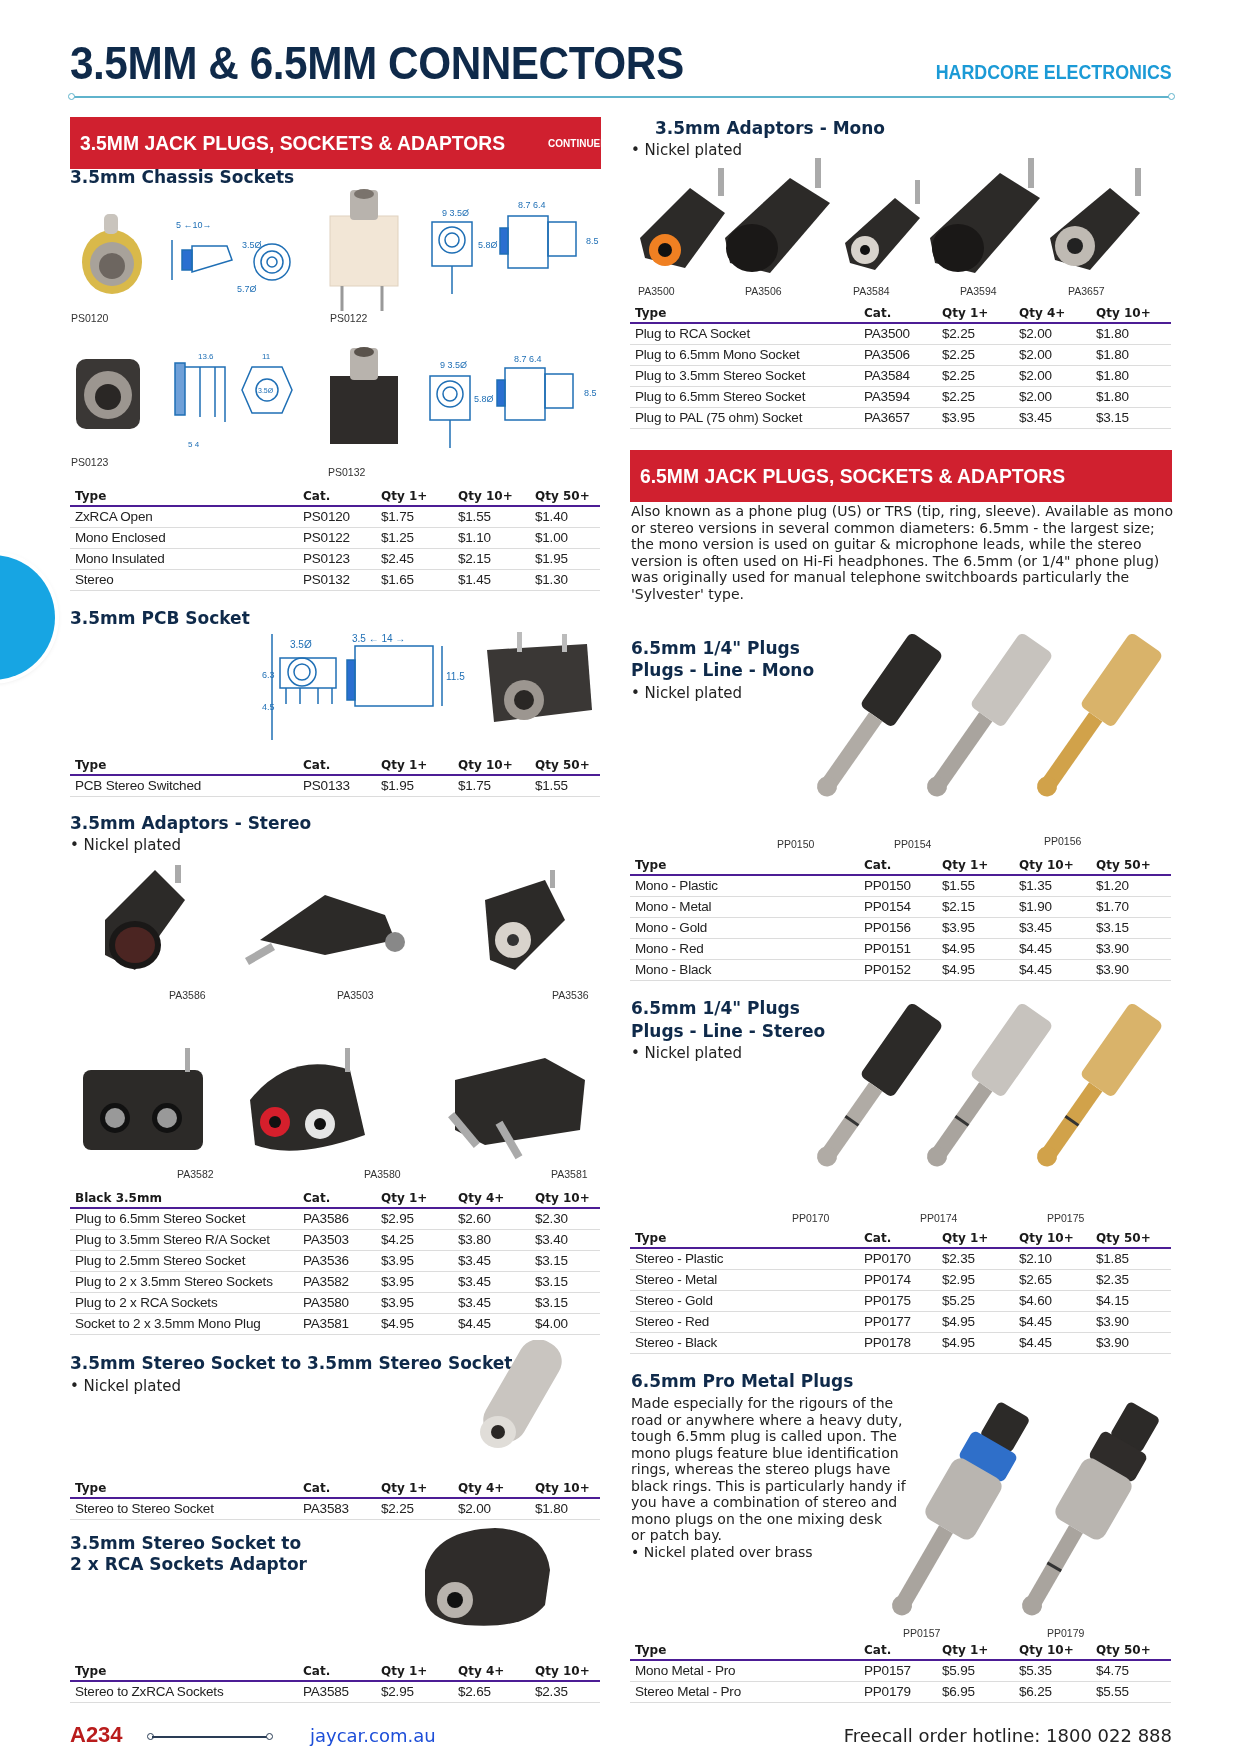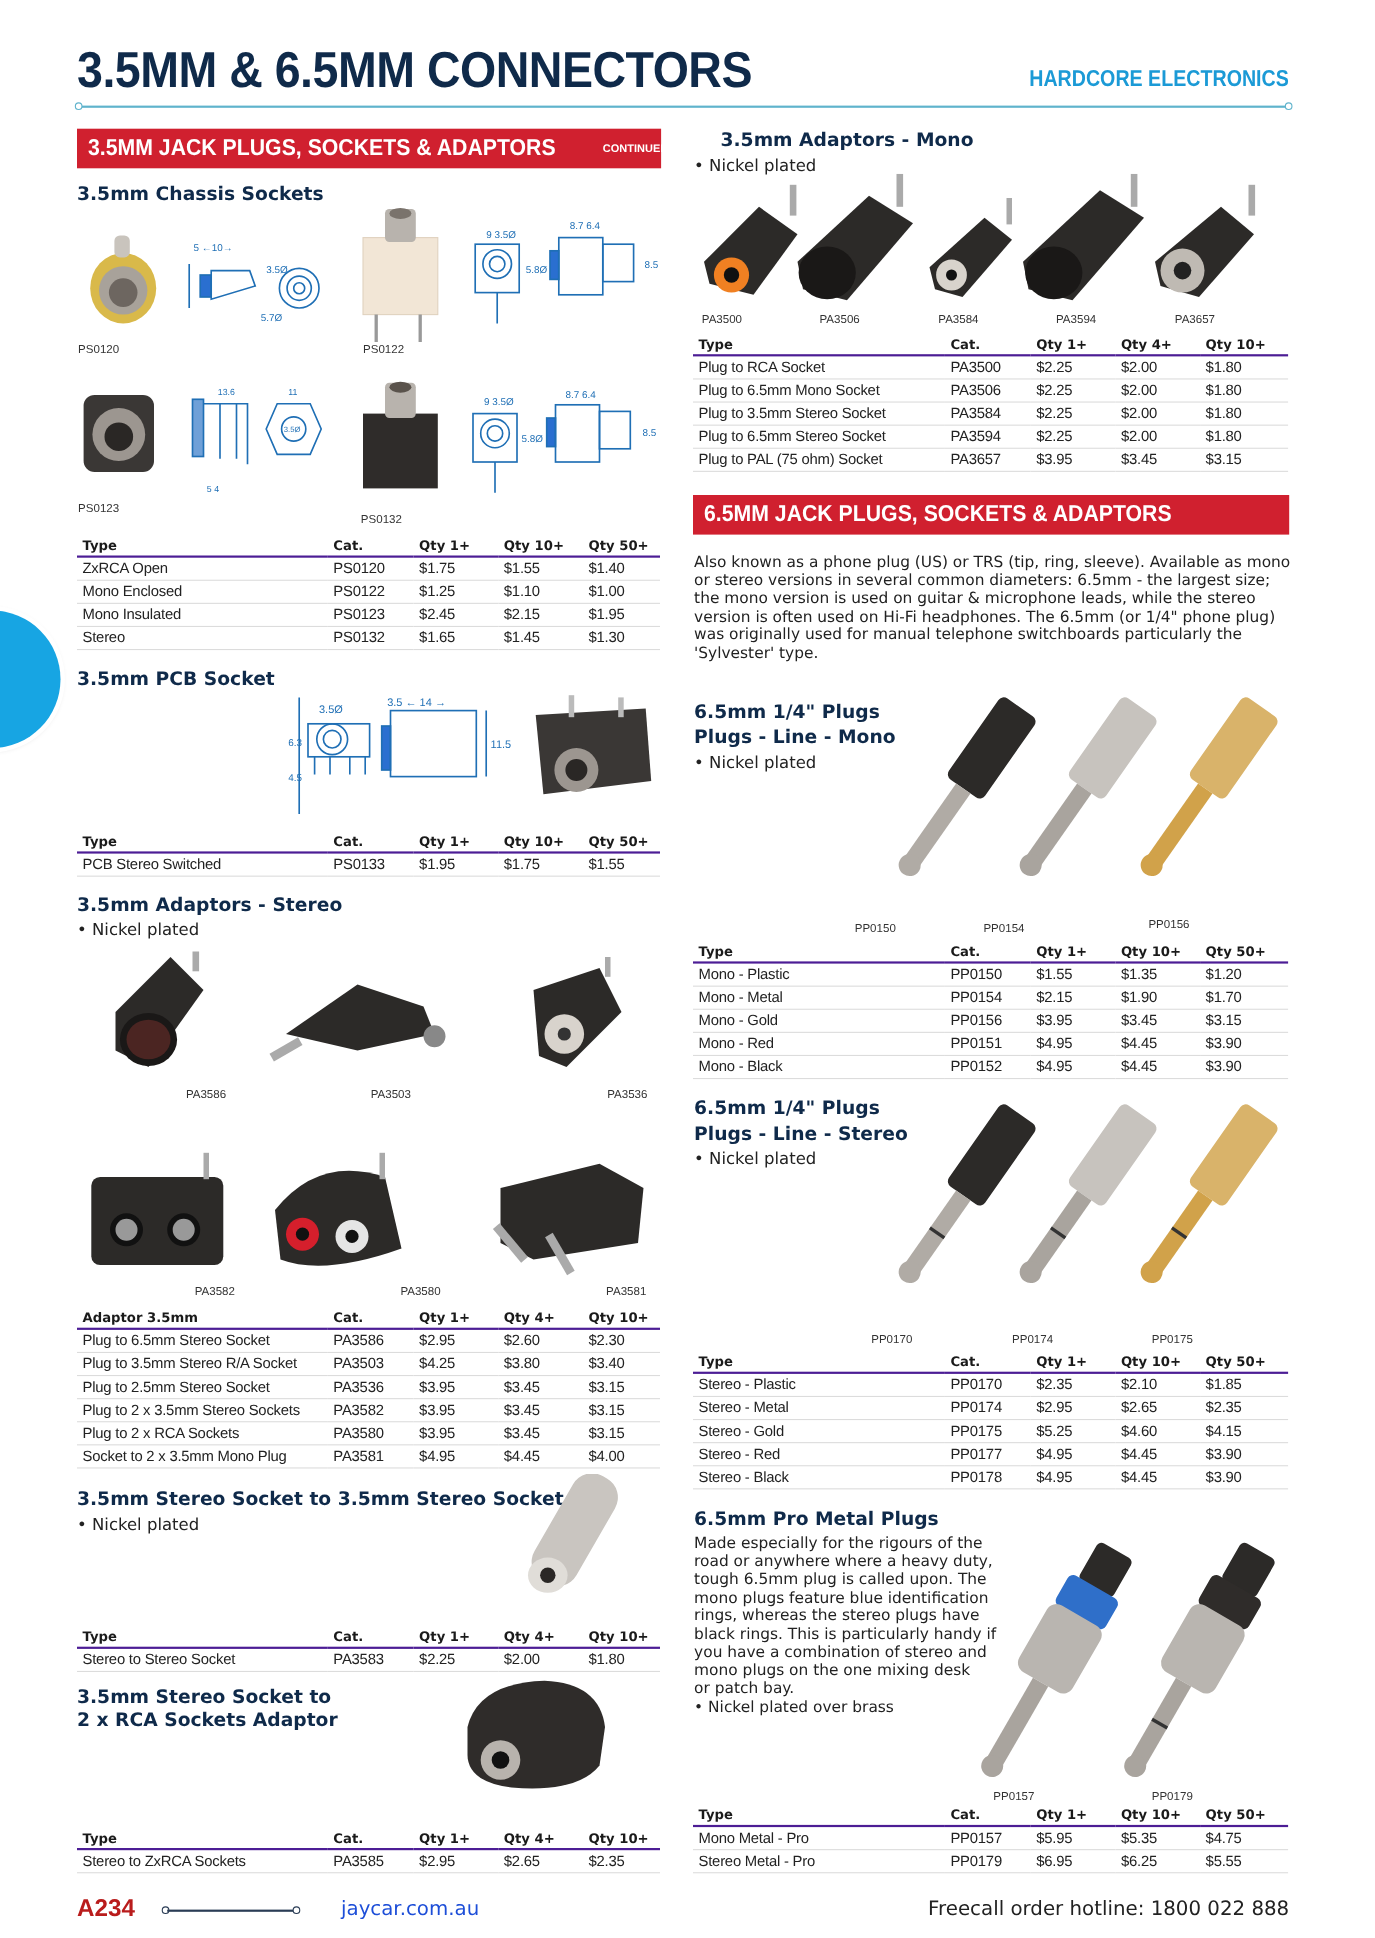--- a/index.html
+++ b/index.html
@@ -5,21 +5,21 @@
   * { box-sizing: border-box; margin: 0; padding: 0; }
   html, body { width: 1250px; height: 1762px; background: #ffffff; overflow: hidden; }
   body { position: relative; font-family: "DejaVu Sans", sans-serif; color: #1a1a1a; }
   .abs { position: absolute; }
 
   .page-title { left: 70px; top: 36px; font-family: "Liberation Sans", sans-serif; font-weight: 700; font-size: 46px; letter-spacing: -0.5px; color: #0f2a4a; transform: scaleX(0.92); transform-origin: left; }
   .brand { right: 78px; top: 60px; font-family: "Liberation Sans", sans-serif; font-weight: 700; font-size: 21px; color: #1b9ad6; transform: scaleX(0.85); transform-origin: right; }
   .rule { left: 72px; width: 1100px; top: 96px; height: 2px; background: #5fb3cc; }
   .rule-dot { width: 7px; height: 7px; border: 1.5px solid #5fb3cc; border-radius: 50%; background: #fff; top: 93px; }
 
-  .section-bar { background: #d0202f; color: #fff; font-family: "Liberation Sans", sans-serif; font-weight: 700; height: 36px; display: flex; align-items: center; padding-left: 10px; }
+  .section-bar { background: #d0202f; color: #fff; font-family: "Liberation Sans", sans-serif; font-weight: 700; height: 52px; display: flex; align-items: center; padding-left: 10px; }
   .section-bar .t { font-size: 21px; transform: scaleX(0.92); transform-origin: left; white-space: nowrap; }
   .section-bar .cont { font-size: 10px; margin-left: 6px; font-weight: 700; }
 
   .heading { font-family: "DejaVu Sans", sans-serif; font-weight: 700; font-size: 17px; color: #0f2a4a; line-height: 22px; }
   .bullet { font-size: 15px; color: #222; line-height: 18px; }
   .para { font-size: 14px; color: #222; line-height: 16.5px; }
 
   table.pt { position: absolute; border-collapse: collapse; font-family: "Liberation Sans", sans-serif; font-size: 13.5px; }
   table.pt th { text-align: left; font-family: "DejaVu Sans", sans-serif; font-weight: 700; font-size: 12px; height: 20px; border-bottom: 2px solid #4c1d95; padding-left: 5px; color: #1a1a1a; }
   table.pt td { height: 21px; border-bottom: 1px solid #dcdcdc; padding-left: 5px; color: #222; transform-origin: left; letter-spacing: -0.2px; }
@@ -258,21 +258,21 @@
   <rect x="385" y="70" width="8" height="40" fill="#aaa" transform="rotate(-40 389 90)"></rect>
   <rect x="430" y="80" width="8" height="40" fill="#aaa" transform="rotate(-30 434 100)"></rect>
 </svg>
 <div class="abs code" style="left:177px; top:1168px;">PA3582</div>
 <div class="abs code" style="left:364px; top:1168px;">PA3580</div>
 <div class="abs code" style="left:551px; top:1168px;">PA3581</div>
 
 <table class="pt" style="left:70px; top:1188px;">
   <thead>
       <tr>
-    <th class="c1">Adaptor 3.5mm</th>
+    <th class="c1">Black 3.5mm</th>
     <th class="c2">Cat.</th>
     <th class="c3">Qty 1+</th>
     <th class="c4">Qty 4+</th>
     <th class="c5">Qty 10+</th>
   </tr>
     </thead>
   <tbody>
     <tr>
         <td>Plug to 6.5mm Stereo Socket</td>
         <td>PA3586</td>

